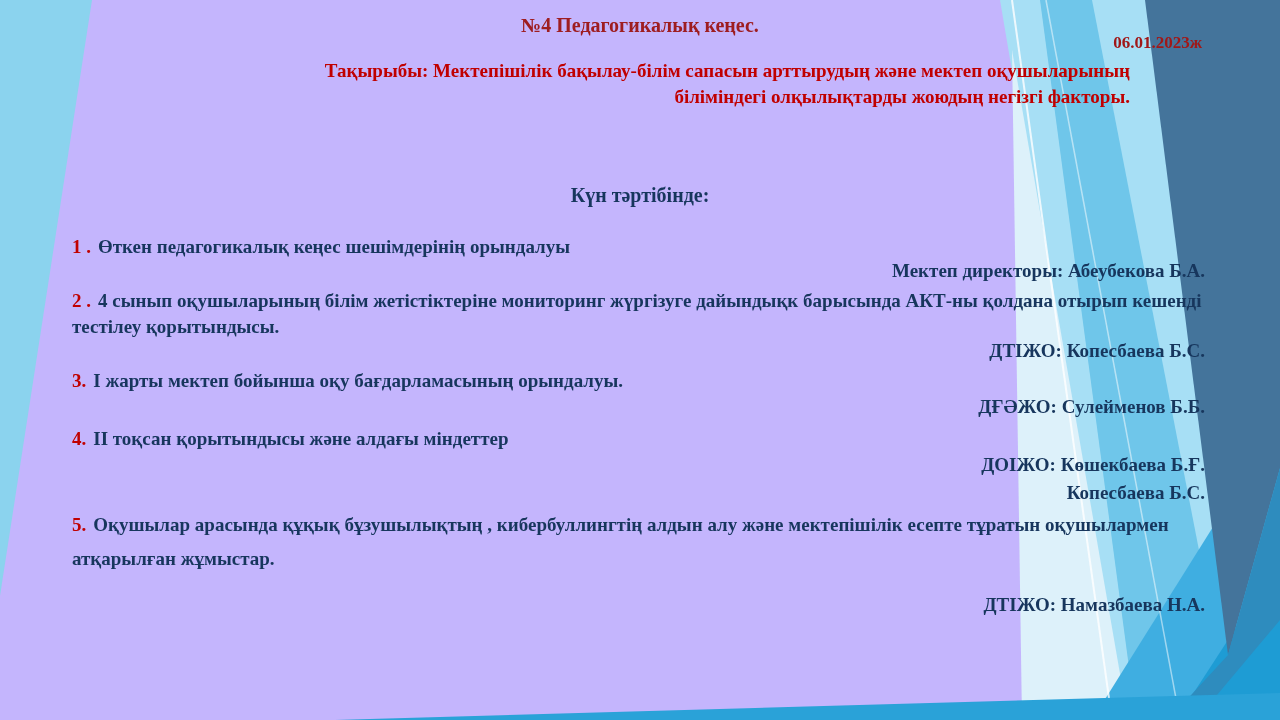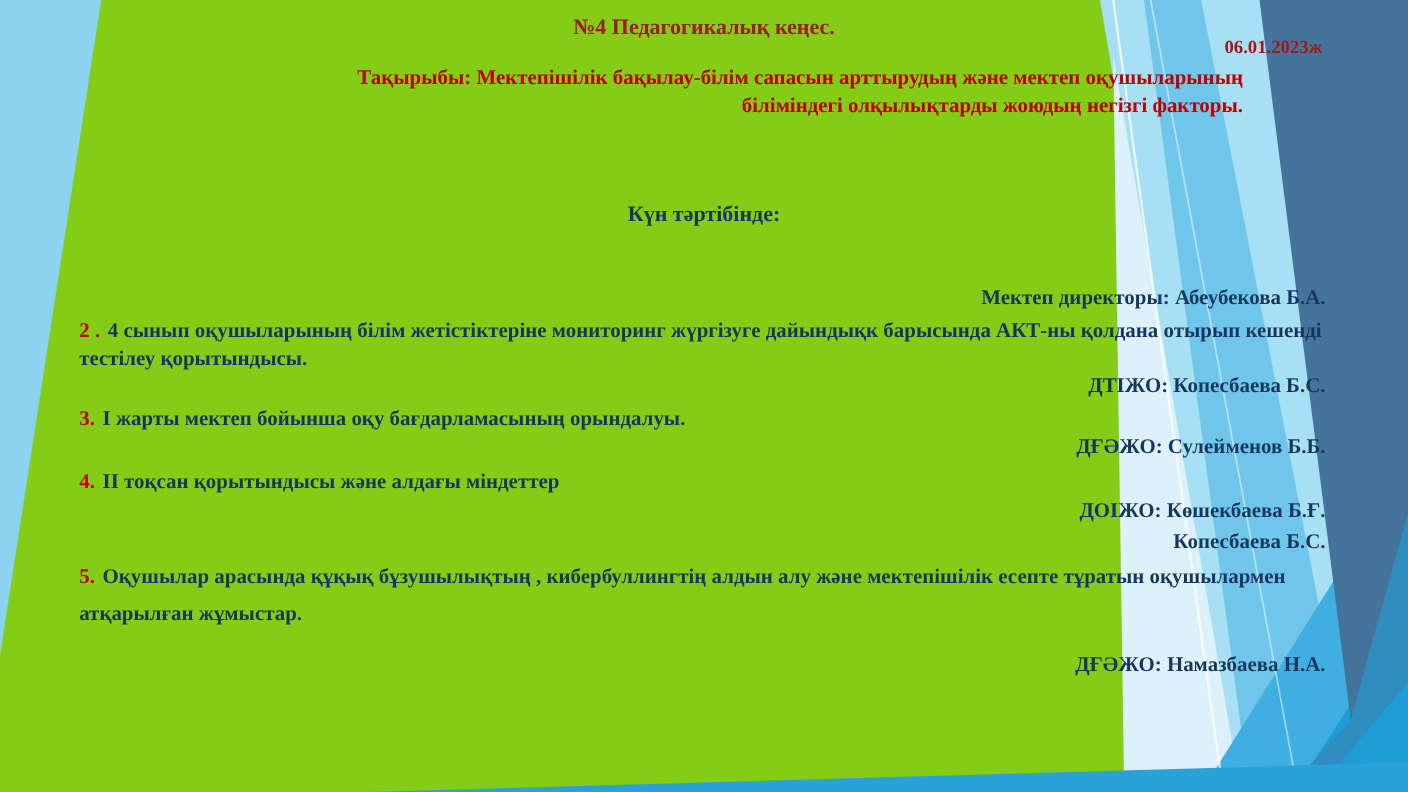--- a/index.html
+++ b/index.html
@@ -1,20 +1,20 @@
 <!DOCTYPE html>
 <html><head>
 <meta charset="utf-8">
 <style>
   html,body{margin:0;padding:0;background:#444;}
   .slide{
     position:relative;
     width:1280px;height:720px;
     margin:0 auto;
-    background:#84cc16;
+    background:#c4b5fd;
     overflow:hidden;
     font-family:"Liberation Serif","DejaVu Serif",serif;
     font-weight:bold;
   }
   .bg{position:absolute;inset:0;width:1280px;height:720px;}
   .slide-title{
     position:absolute;top:14px;left:0;width:100%;
     text-align:center;font-size:20px;color:#9E1D20;
   }
   .date{
@@ -71,20 +71,23 @@
 
   <div class="slide-title">№4 Педагогикалық кеңес.</div>
   <div class="date">06.01.2023ж</div>
   <div class="topic">
     <div>Тақырыбы:   Мектепішілік бақылау-білім сапасын  арттырудың және мектеп оқушыларының</div>
     <div>біліміндегі олқылықтарды жоюдың негізгі факторы.</div>
   </div>
 
   <div class="agenda-heading">Күн тәртібінде:</div>
 
+  <div class="item" style="top:234px">
+    <span class="num">1 .</span><span>Өткен педагогикалық кеңес шешімдерінің орындалуы</span>
+  </div>
   <div class="resp" style="top:260px">Мектеп директоры: Абеубекова Б.А.</div>
 
   <div class="item" style="top:288px">
     <span class="num">2 .</span><span>4 сынып  оқушыларының білім жетістіктеріне мониторинг жүргізуге дайындықк барысында АКТ-ны  қолдана отырып кешенді тестілеу қорытындысы.</span>
   </div>
   <div class="resp" style="top:340px">ДТІЖО: Копесбаева Б.С.</div>
 
   <div class="item" style="top:368px">
     <span class="num">3.</span><span>І жарты мектеп бойынша оқу бағдарламасының орындалуы.</span>
   </div>
@@ -92,15 +95,15 @@
 
   <div class="item" style="top:426px">
     <span class="num">4.</span><span>ІІ тоқсан қорытындысы және алдағы міндеттер</span>
   </div>
   <div class="resp" style="top:482px">Копесбаева Б.С.</div>
   <div class="resp" style="top:454px">ДОІЖО: Көшекбаева Б.Ғ.</div>
 
   <div class="item item-5" style="top:508px">
     <span class="num">5.</span><span>Оқушылар арасында құқық бұзушылықтың , кибербуллингтің алдын алу және мектепішілік есепте тұратын оқушылармен атқарылған жұмыстар.</span>
   </div>
-  <div class="resp" style="top:594px">ДҒӘЖО: Намазбаева Н.А.</div>
+  <div class="resp" style="top:594px">ДТІЖО: Намазбаева Н.А.</div>
 
 </div>
 
 </body></html>

